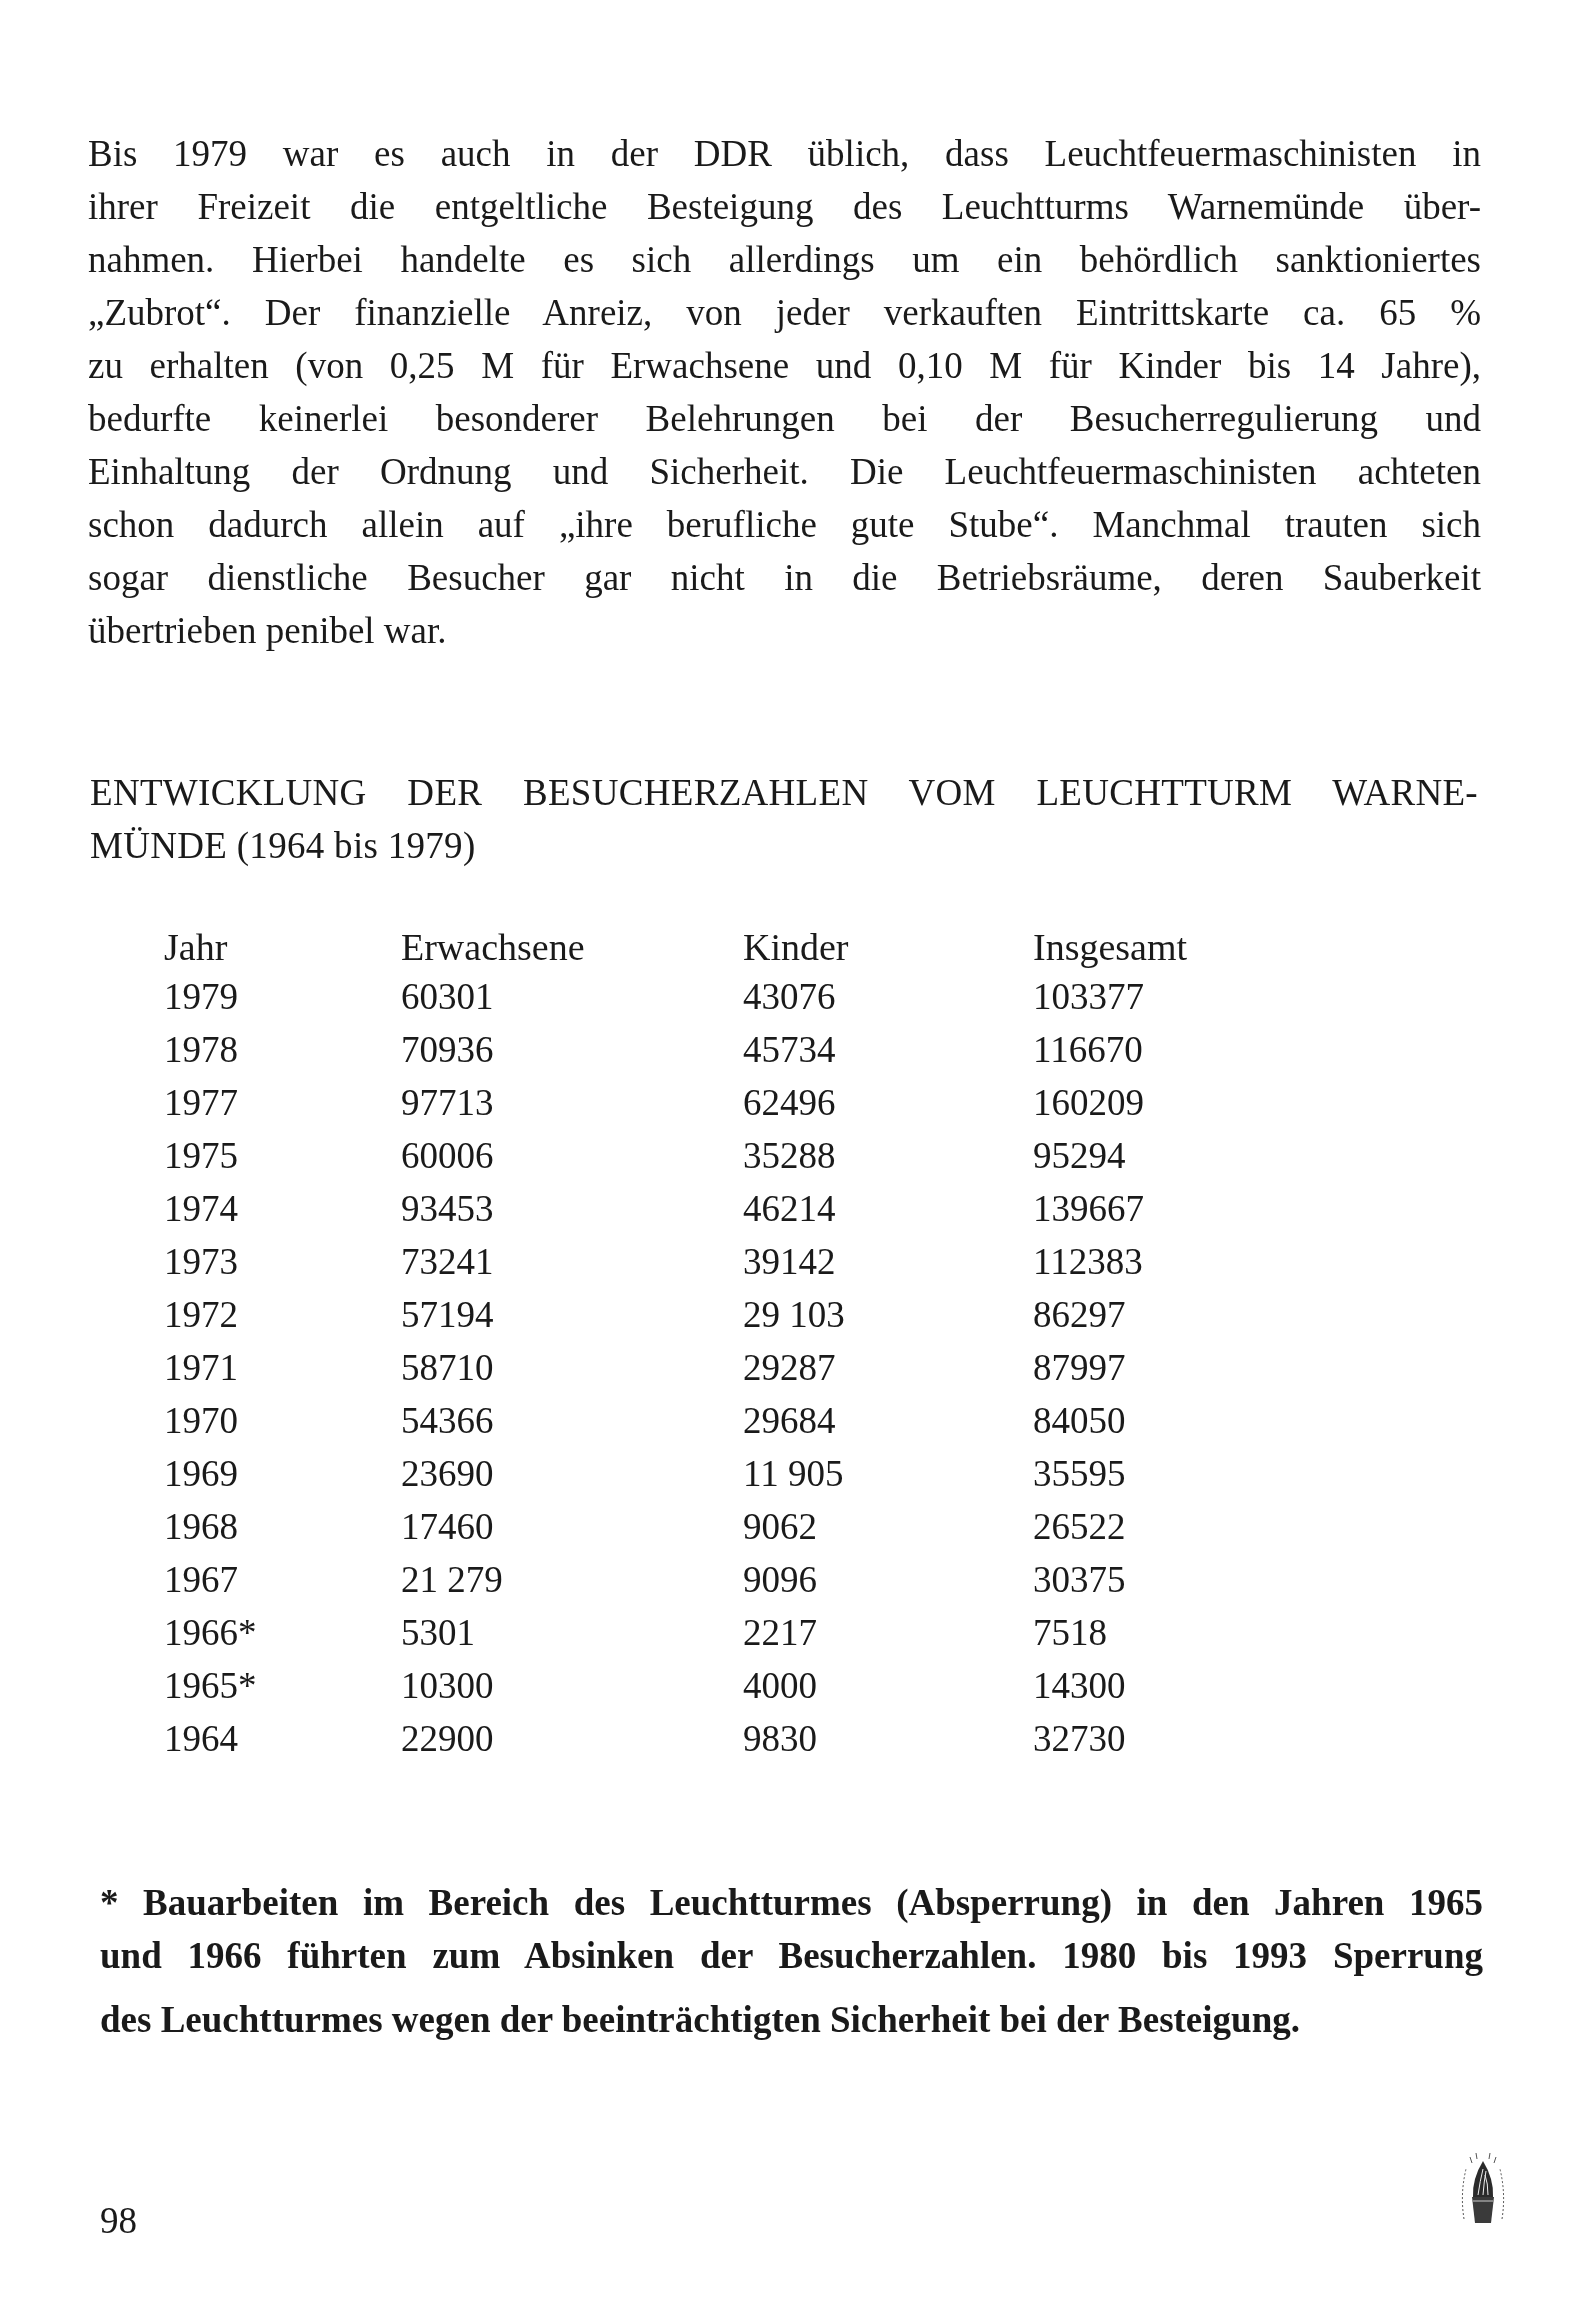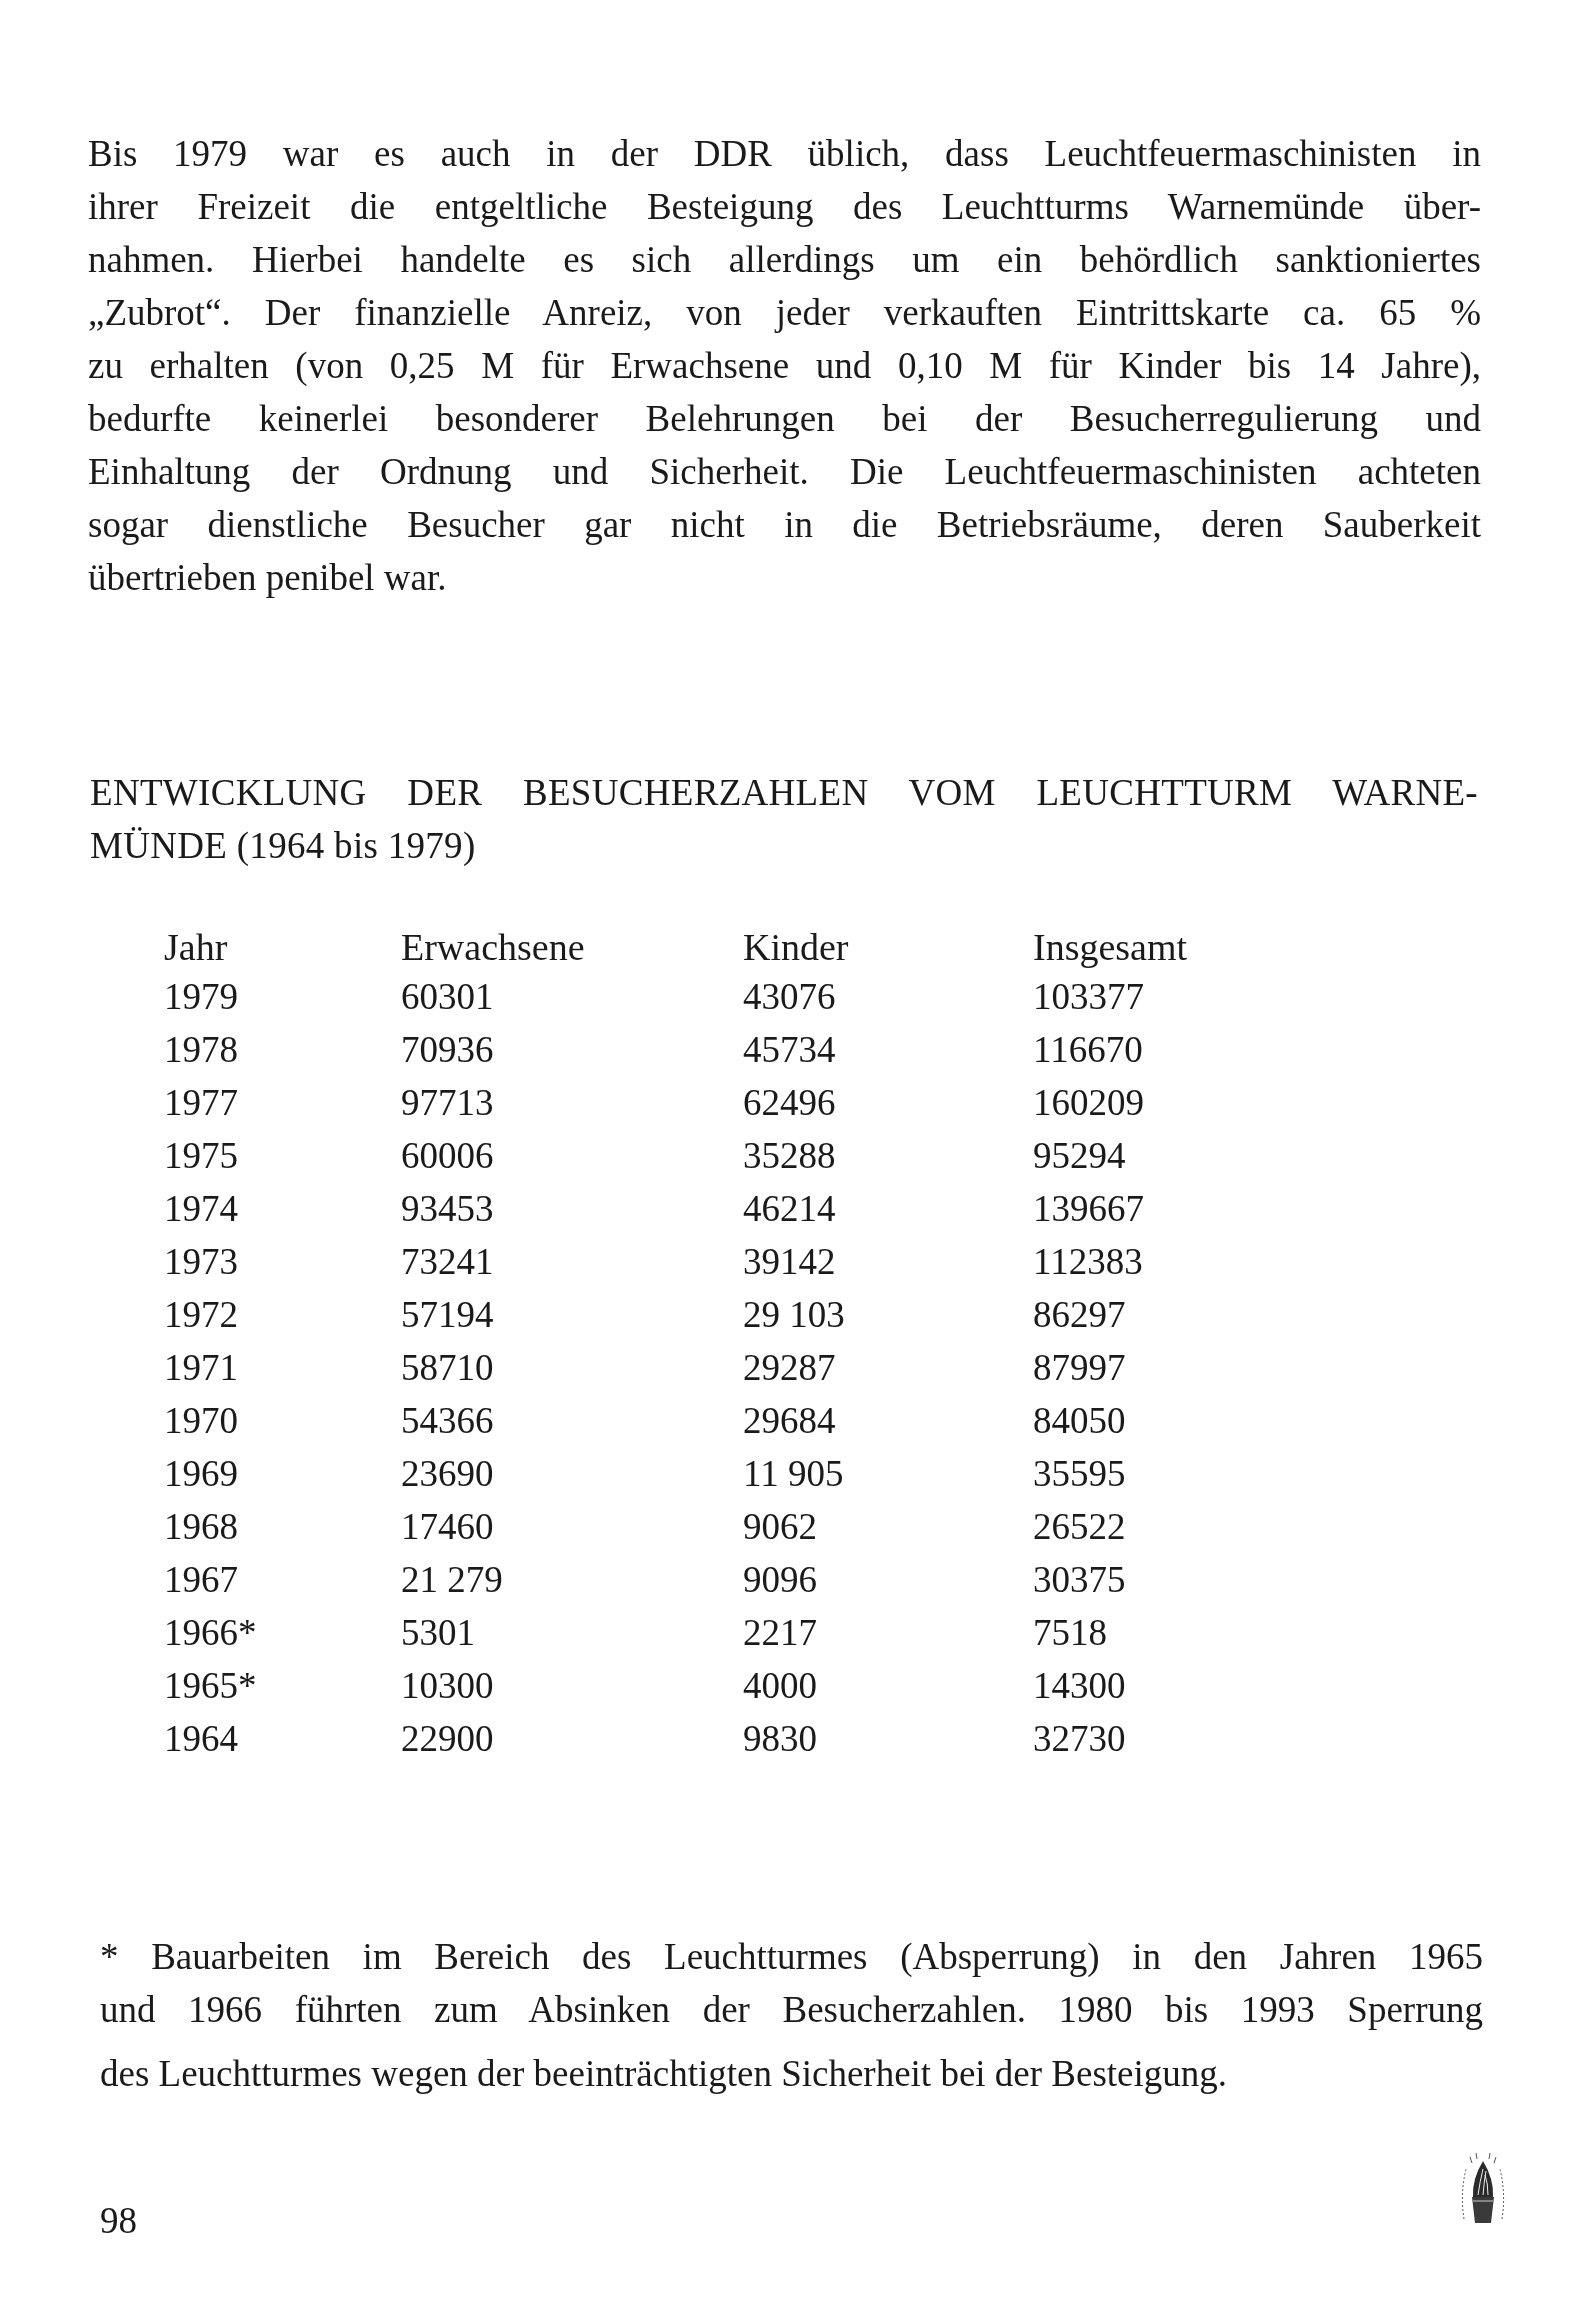--- a/index.html
+++ b/index.html
@@ -75,24 +75,25 @@
   .c0 { left: 0px; }
   .c1 { left: 237px; }
   .c2 { left: 579px; text-align: right; }
   .c3 { left: 869px; }
   .row.header .cell { font-size: 38px; }
   .row.header { height: 50px; }
 
   .footnote {
     position: absolute;
     left: 100px;
-    top: 1930px;
+    top: 1876px;
     width: 1383px;
     font-size: 37px;
     line-height: 53px;
+    font-weight: bold;
   }
   .footnote .line {
     display: block;
     white-space: nowrap;
     text-align: justify;
     text-align-last: justify;
   }
   .footnote .line.last { text-align-last: left; margin-top: 11px; }
 
   .page-number {
@@ -115,20 +116,21 @@
 <div class="page">
 
   <div class="para">
     <span class="line">Bis 1979 war es auch in der DDR üblich, dass Leuchtfeuermaschinisten in</span>
     <span class="line">ihrer Freizeit die entgeltliche Besteigung des Leuchtturms Warnemünde über-</span>
     <span class="line">nahmen. Hierbei handelte es sich allerdings um ein behördlich sanktioniertes</span>
     <span class="line">„Zubrot“. Der finanzielle Anreiz, von jeder verkauften Eintrittskarte ca. 65 %</span>
     <span class="line">zu erhalten (von 0,25 M für Erwachsene und 0,10 M für Kinder bis 14 Jahre),</span>
     <span class="line">bedurfte keinerlei besonderer Belehrungen bei der Besucherregulierung und</span>
     <span class="line">Einhaltung der Ordnung und Sicherheit. Die Leuchtfeuermaschinisten achteten</span>
+    <span class="line">schon dadurch allein auf „ihre berufliche gute Stube“. Manchmal trauten sich</span>
     <span class="line">sogar dienstliche Besucher gar nicht in die Betriebsräume, deren Sauberkeit</span>
     <span class="line last">übertrieben penibel war.</span>
   </div>
 
   <div class="heading">
     <span class="line">ENTWICKLUNG DER BESUCHERZAHLEN VOM LEUCHTTURM WARNE-</span>
     <span class="line last">MÜNDE (1964 bis 1979)</span>
   </div>
 
   <div class="table">

